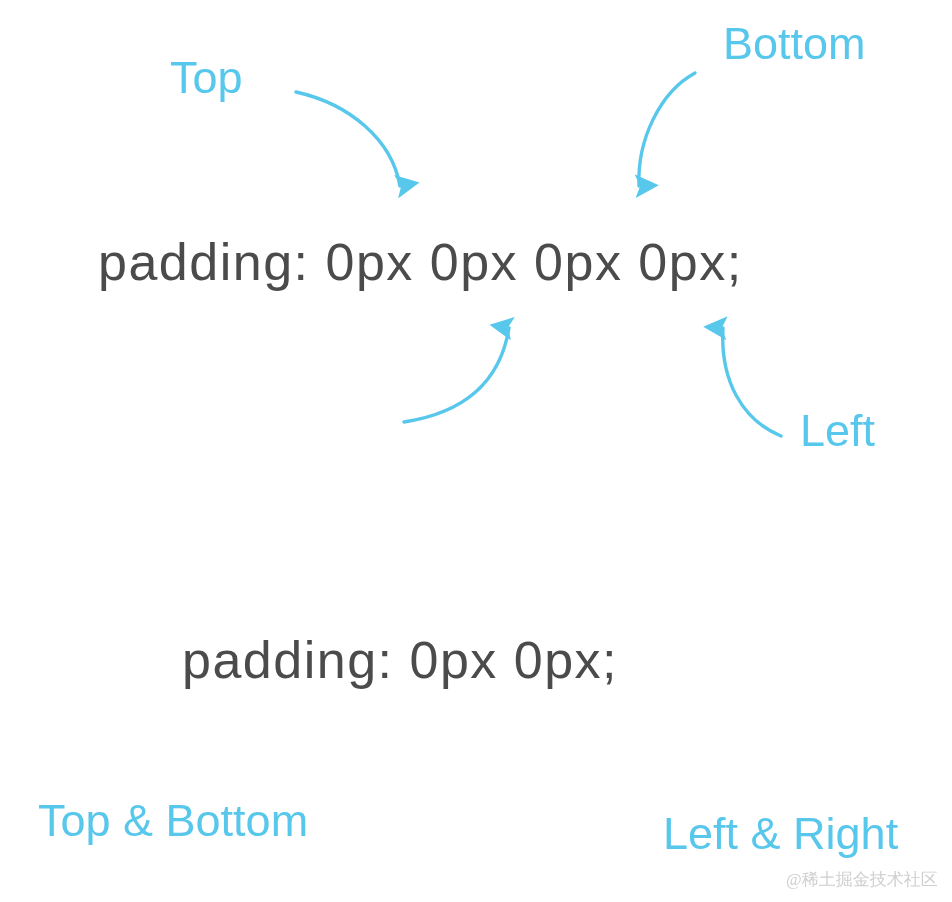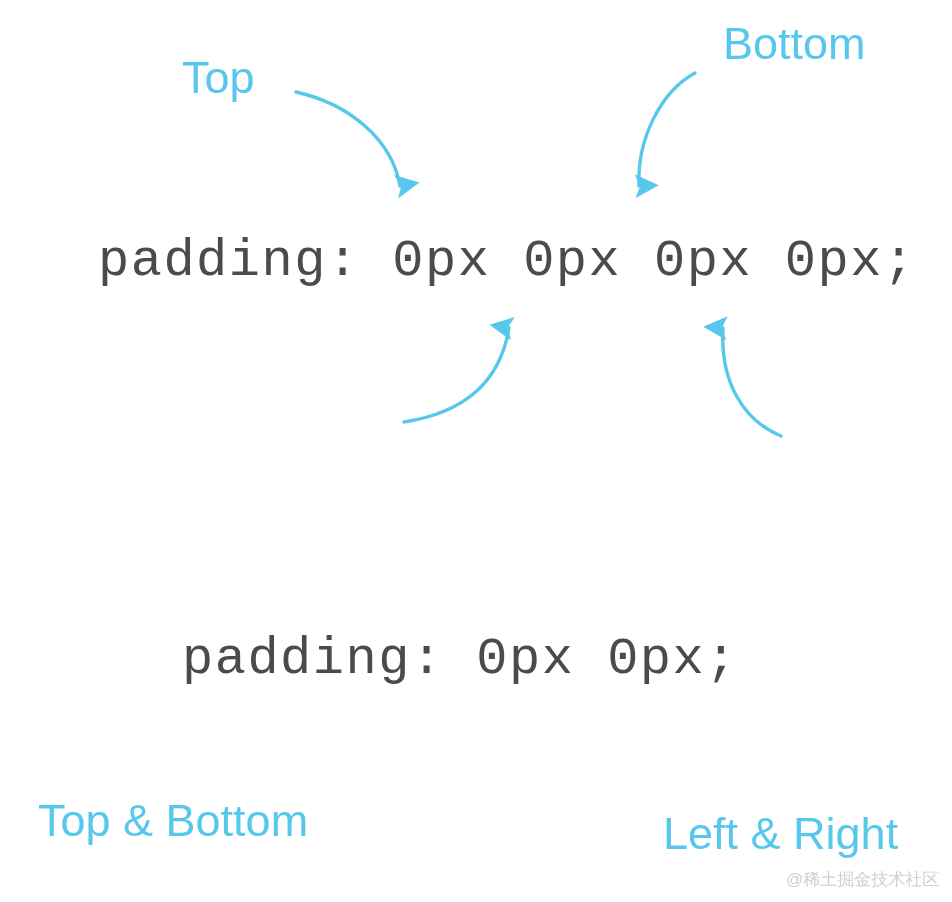--- a/index.html
+++ b/index.html
@@ -18,66 +18,67 @@
   .arrow-layer {
     position: absolute;
     top: 0;
     left: 0;
     width: 952px;
     height: 902px;
     pointer-events: none;
   }
   .code-line {
     position: absolute;
-    font-family: Liberation Mono, monospace;
+    font-family: Liberation Sans, sans-serif;
     color: #4b4b4b;
     font-size: 52px;
     letter-spacing: 1.5px;
     white-space: pre;
   }
   #code-line-1 { left: 98px;  top: 232px; }
   #code-line-2 { left: 182px; top: 630px; text-align: right; }
 
   .label {
     position: absolute;
     color: #58c7ec;
     font-size: 45px;
     white-space: nowrap;
     font-weight: 400;
   }
-  #label-top           { left: 170px; top: 52px; margin-left: 12px; }
+  #label-top           { left: 170px; top: 52px; }
   #label-bottom        { left: 723px; top: 18px; }
   #label-right         { left: 263px; top: 393px; }
   #label-left          { left: 800px; top: 405px; }
   #label-top-bottom    { left: 38px;  top: 795px; }
   #label-left-right    { left: 663px; top: 808px; }
 
   #watermark {
     position: absolute;
     left: 786px;
     top: 868px;
     font-size: 17px;
     color: #cfcfcf;
-    font-family: Liberation Sans, sans-serif;
+    font-family: Liberation Serif, serif;
     white-space: nowrap;
   }
 </style>
 </head>
 <body>
 
 <div id="canvas">
 
   
   <div class="code-line" id="code-line-1">padding: 0px 0px 0px 0px;</div>
 
   <div class="label" id="label-top">Top</div>
 
   <div class="label" id="label-bottom">Bottom</div>
 
 
+  <div class="label" id="label-left">Left</div>
 
   
   <div class="code-line" id="code-line-2">padding: 0px 0px;</div>
 
   <div class="label" id="label-left-right">Left &amp; Right</div>
 
   <div class="label" id="label-top-bottom">Top &amp; Bottom</div>
 
   
   <svg class="arrow-layer" viewBox="0 0 952 902" width="952" height="902">

